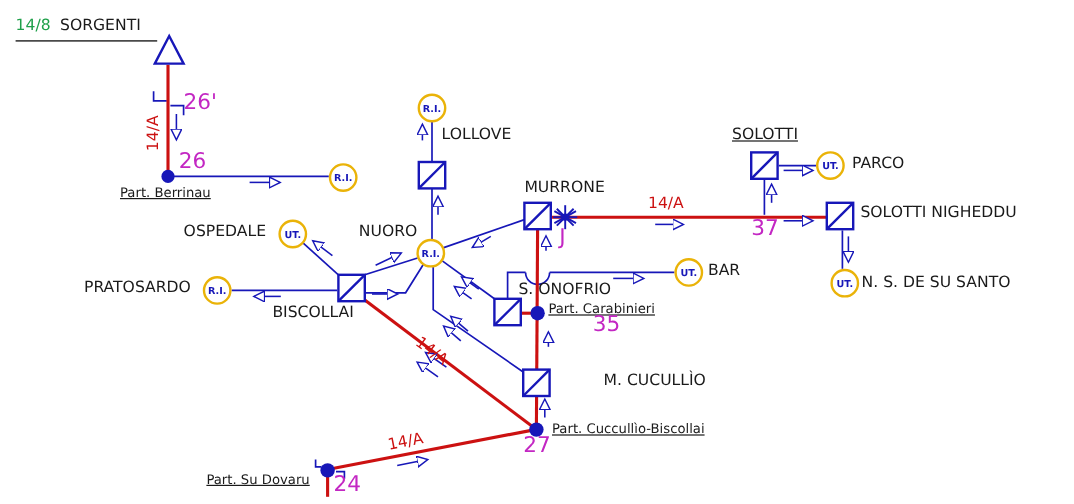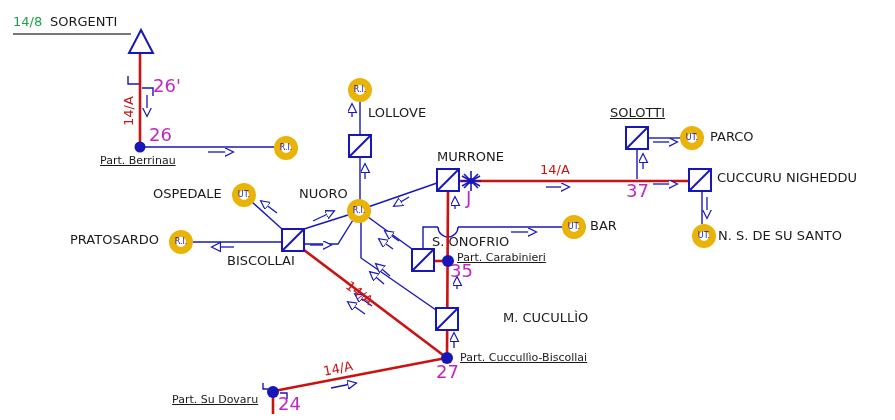--- a/index.html
+++ b/index.html
@@ -9,23 +9,23 @@
   }
   #net-svg{position:absolute;left:0;top:0;}
   .lbl{position:absolute;font-size:13px;color:#1a1a1a;white-space:nowrap;line-height:15px;}
   .lbl-sm{position:absolute;font-size:11px;color:#1a1a1a;white-space:nowrap;line-height:13px;text-decoration:underline;}
   .num{position:absolute;font-size:18px;color:#c327c3;white-space:nowrap;line-height:15px;}
   .redlbl{position:absolute;font-size:13px;color:#cc1111;white-space:nowrap;line-height:15px;}
   .greenlbl{position:absolute;font-size:13px;color:#1fa04a;white-space:nowrap;line-height:15px;}
   .rot{transform-origin:0 0;}
   .node-circle{
     position:absolute;width:24px;height:24px;box-sizing:border-box;
-    border:7px solid #eab308;border-radius:50%;background:#ffffff;
-    display:flex;justify-content:center;
-    font-size:8px;font-weight:normal;color:#1717b8;letter-spacing:0;
+    border:2px solid #eab308;border-radius:50%;background:#ffffff;
+    display:flex;align-items:center;justify-content:center;
+    font-size:8px;font-weight:bold;color:#1717b8;letter-spacing:0;
   }
 </style>
 </head>
 <body>
 
 <div id="canvas">
 
   <svg id="net-svg" width="895" height="420" viewBox="0 0 895 420">
     <defs>
       <marker id="arrow" markerUnits="userSpaceOnUse" markerWidth="12" markerHeight="11" refX="8.5" refY="4.5" orient="auto">
@@ -172,39 +172,39 @@
       <span>UT.</span>
     </div>
 
   <div class="greenlbl" style="left:13px;top:14px;">14/8</div>
   <div class="lbl" style="left:50px;top:14px;">SORGENTI</div>
 
   <div class="lbl" style="left:368px;top:105px;">LOLLOVE</div>
   <div class="lbl" style="left:437px;top:149px;">MURRONE</div>
   <div class="lbl" style="left:610px;top:105px;text-decoration:underline;">SOLOTTI</div>
   <div class="lbl" style="left:710px;top:129px;">PARCO</div>
-  <div class="lbl" style="left:717px;top:170px;">CUCCURU NIGHEDDU</div>
+  <div class="lbl" style="left:717px;top:170px;">SOLOTTI NIGHEDDU</div>
   <div class="lbl" style="left:718px;top:228px;">N. S. DE SU SANTO</div>
   <div class="lbl" style="left:153px;top:186px;">OSPEDALE</div>
   <div class="lbl" style="left:299px;top:186px;">NUORO</div>
   <div class="lbl" style="left:70px;top:232px;">PRATOSARDO</div>
   <div class="lbl" style="left:227px;top:253px;">BISCOLLAI</div>
   <div class="lbl" style="left:432px;top:234px;">S. ONOFRIO</div>
   <div class="lbl" style="left:590px;top:218px;">BAR</div>
   <div class="lbl" style="left:463px;top:310px;margin-left:40px;">M. CUCULLÌO</div>
 
   <div class="lbl-sm" style="left:100px;top:154px;">Part. Berrinau</div>
   <div class="lbl-sm" style="left:457px;top:251px;">Part. Carabinieri</div>
   <div class="lbl-sm" style="left:460px;top:351px;">Part. Cuccullìo-Biscollai</div>
   <div class="lbl-sm" style="left:172px;top:393px;">Part. Su Dovaru</div>
 
   <div class="num" style="left:153px;top:78px;">26'</div>
   <div class="num" style="left:149px;top:127px;">26</div>
   <div class="num" style="left:466px;top:190px;">J</div>
-  <div class="num" style="left:450px;top:263px;">35</div>
+  <div class="num" style="left:450px;top:263px;padding-left:44px;">35</div>
   <div class="num" style="left:626px;top:183px;">37</div>
   <div class="num" style="left:436px;top:364px;">27</div>
   <div class="num" style="left:278px;top:396px;">24</div>
 
   <div class="redlbl rot" style="left:121px;top:126px;transform:rotate(-90deg);">14/A</div>
   <div class="redlbl" style="left:540px;top:162px;">14/A</div>
   <div class="redlbl rot" style="left:352px;top:278px;transform:rotate(37deg);">14/A</div>
   <div class="redlbl rot" style="left:322px;top:364px;transform:rotate(-11deg);">14/A</div>
 
 </div>

